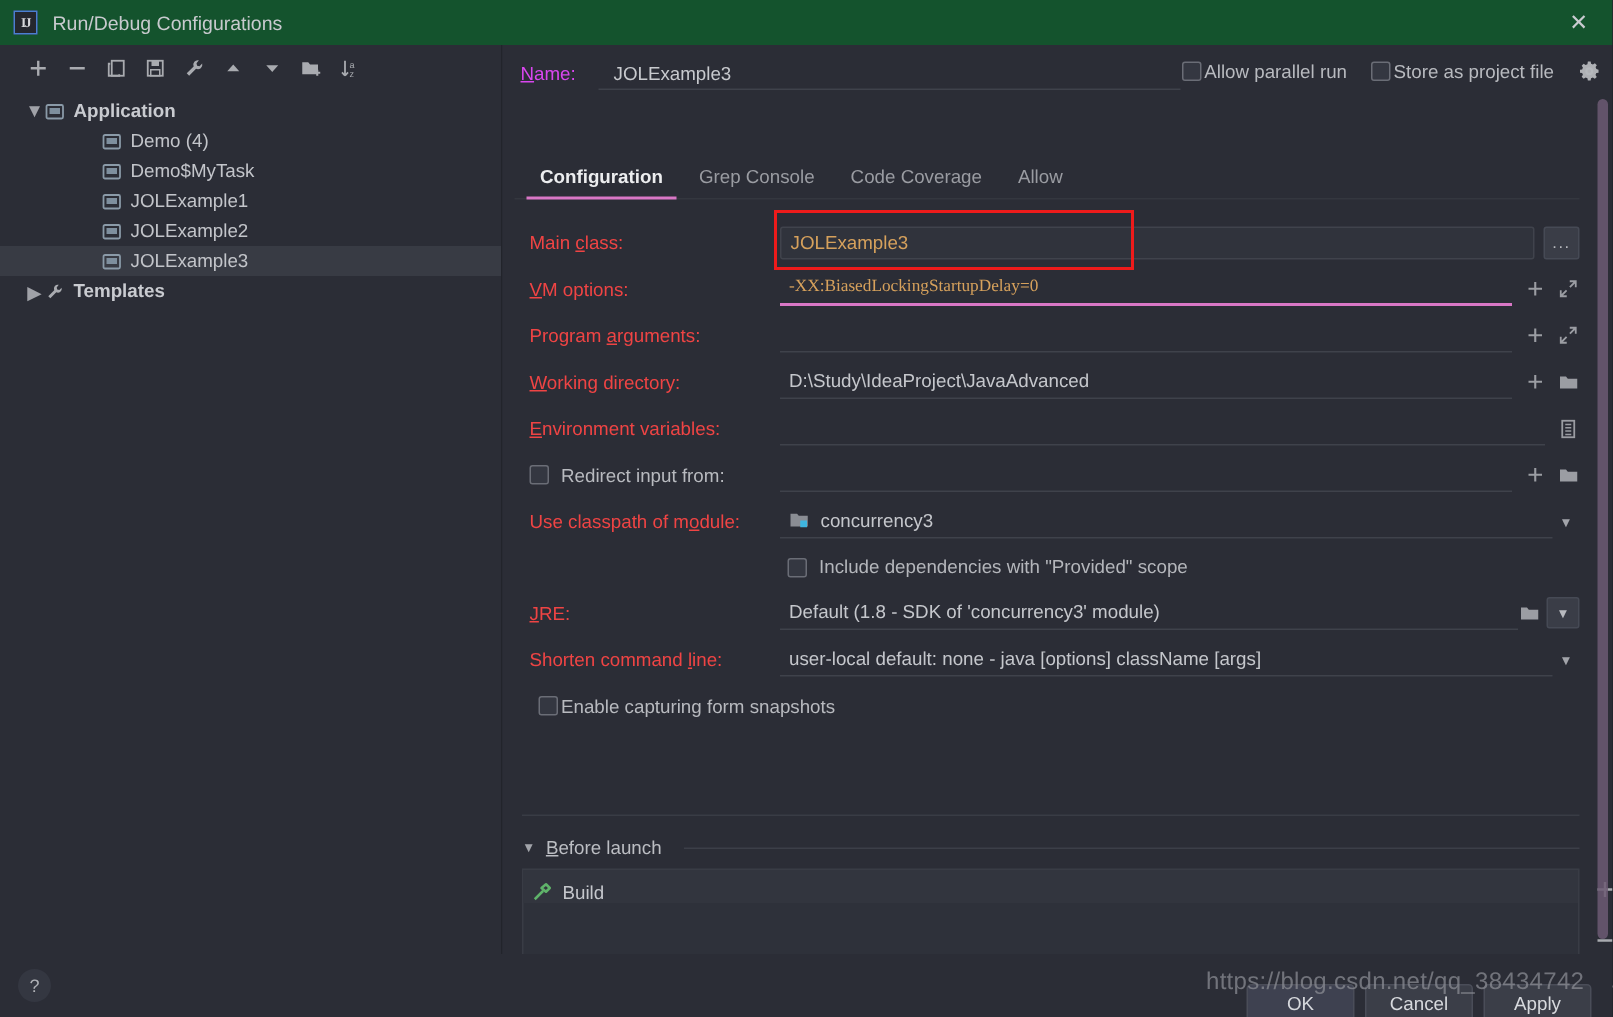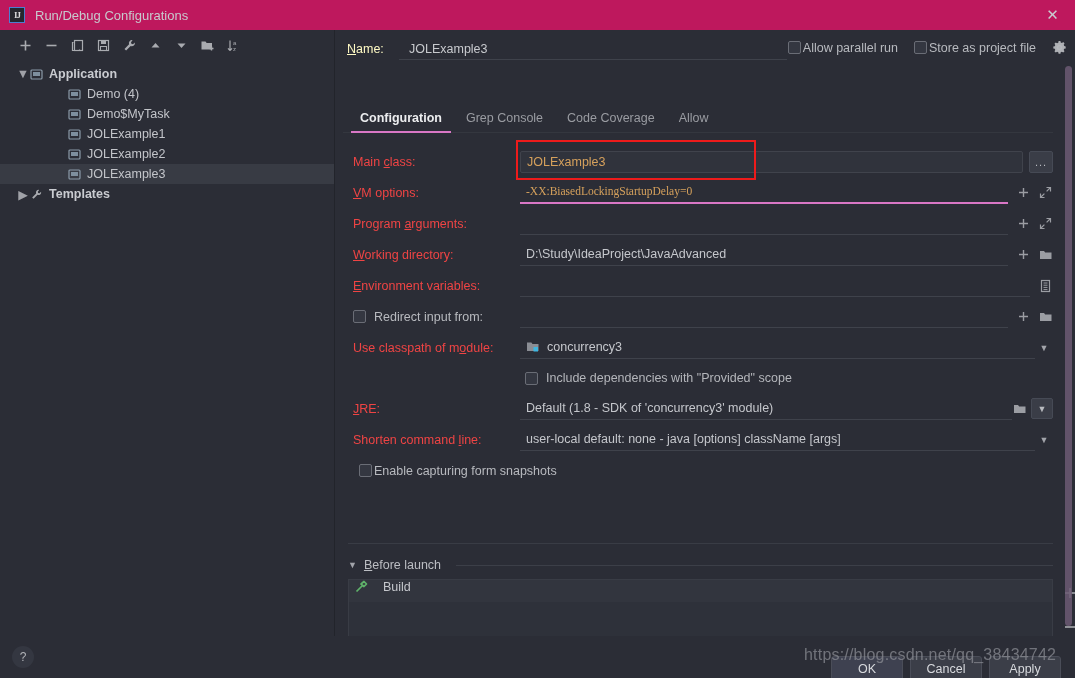--- a/index.html
+++ b/index.html
@@ -19,21 +19,21 @@
   
   #window {
     position: absolute; inset: 0;
     background: #2b2d36;
     display: flex; flex-direction: column;
   }
 
   
   #titlebar {
     height: 30px; flex: 0 0 30px;
-    background: #be185d;
+    background: #14532d;
     display: flex; align-items: center;
     padding: 0 0 0 9px;
     position: relative;
   }
   #titlebar .ij-logo {
     width: 16px; height: 16px;
     border: 1.6px solid #4b7fd1;
     background: #25272e;
     display: flex; align-items: center; justify-content: center;
     font-size: 9px; font-weight: bold; color: #d8d9dc;
@@ -98,21 +98,21 @@
     flex: 1; min-width: 0;
     background: #2b2d36;
     position: relative;
     padding: 0 0 0 0;
     display: flex; flex-direction: column;
   }
   #right-inner { padding: 12px 22px 0 8px; flex: 1; min-height:0; position: relative; }
 
   
   #name-row { display: flex; align-items: baseline; padding-left: 4px; }
-  #name-row .lbl { width: 52px; flex: 0 0 52px; color: #fef9c3; font-size: 12.5px;}
+  #name-row .lbl { width: 52px; flex: 0 0 52px; color: #d946ef; font-size: 12.5px;}
   #name-row .field {
     flex: 1; margin-right: 10px;
     border-bottom: 1px solid #3f424b;
     padding: 0 0 3px 10px;
     color: #c8cace; font-size: 12.5px;
     max-width: 388px;
   }
   .ul { text-decoration: underline; }
 
   
@@ -204,21 +204,21 @@
   #bl-header .bl-title { font-size: 12.5px; color: #bcbec3; }
   #bl-header .bl-rule { flex: 1; height: 1px; background: #3c3f48; margin-left: 8px; }
   #bl-list {
     margin-top: 7px;
     border: 1px solid #393c45;
     background: #2e313a;
     height: 85px;
     position: relative;
   }
   .bl-row {
-    height: 22px; display: flex; align-items: flex-start; gap: 15px;
+    height: 22px; display: flex; align-items: flex-end; gap: 7px;
     padding-left: 5px; background: #32353e;
   }
   .bl-row .bl-label { font-size: 12.5px; color: #c5c7cc; }
 
   #bl-side {
     position: absolute; right: -32px; top: 0;
     width: 28px; display: flex; flex-direction: column; align-items: center;
     gap: 14px; padding-top: 3px;
   }
   .side-btn { width: 22px; height: 20px; display:flex; align-items:center; justify-content:center; color:#a9abb0;}

